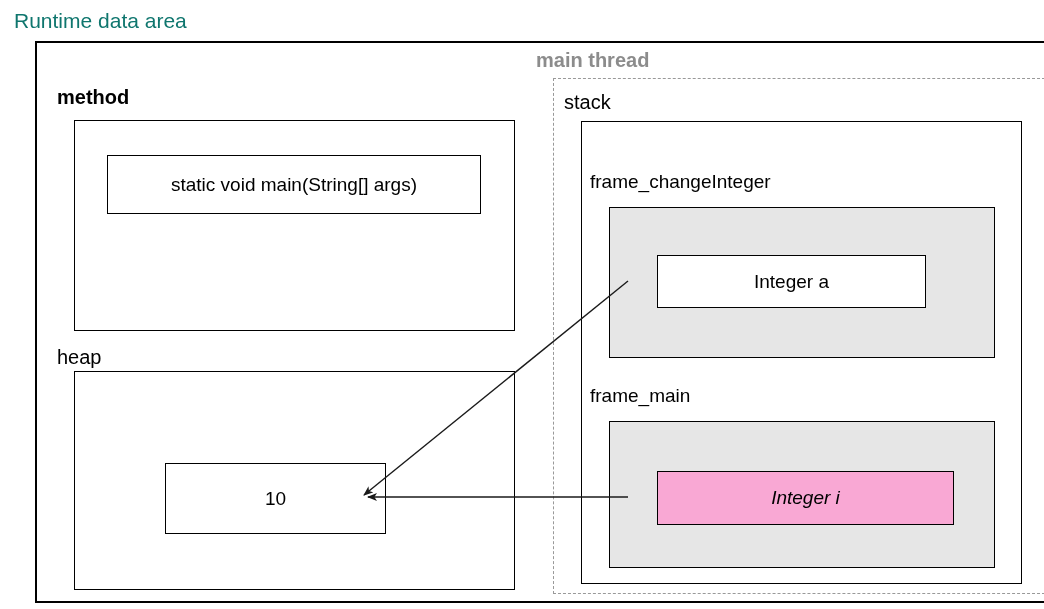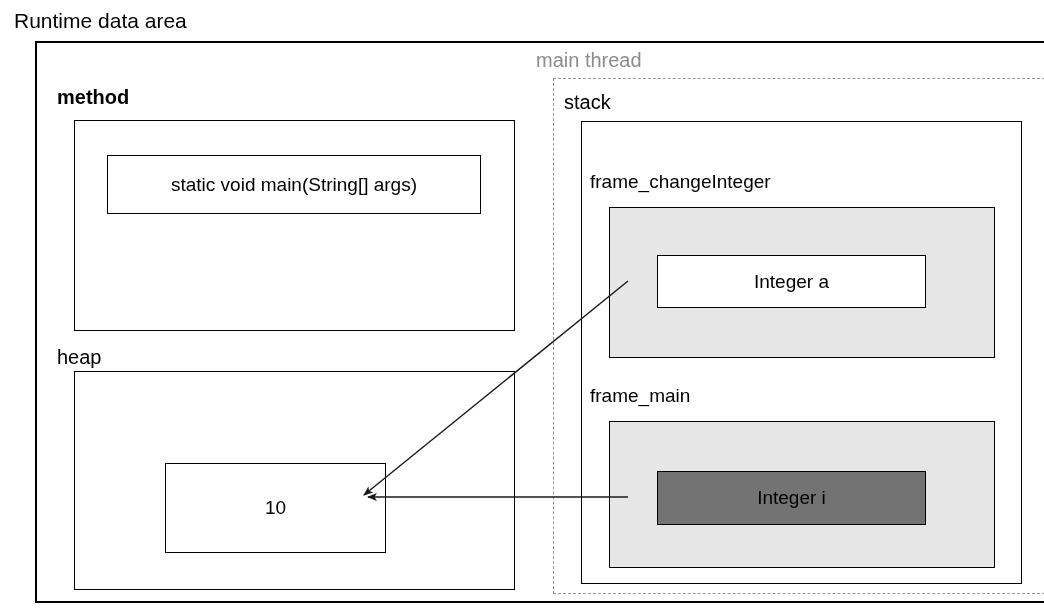--- a/index.html
+++ b/index.html
@@ -34,21 +34,21 @@
     left: 7px;
     top: 41px;
     width: 1030px;
     height: 562px;
     border: 2px solid #000000;
   }
   #runtime-title {
     left: 14px;
     top: 10px;
     font-size: 21px;
-    color: #000000;
+    color: #0f766e;
   }
   
   #method-label {
     left: 57px;
     top: 87px;
     font-size: 20px;
     font-weight: bold;
   }
   #method-box {
     left: 46px;
@@ -93,29 +93,30 @@
     left: 46px;
     top: 371px;
     width: 441px;
     height: 219px;
     border: 1.5px solid #000000;
   }
   #heap-value-box {
     left: 137px;
     top: 463px;
     width: 221px;
-    height: 90px;
+    height: 71px;
     border: 1.5px solid #000000;
   }
   
   #main-thread-label {
     left: 536px;
     top: 50px;
     font-size: 20px;
     color: #8c8c8c;
+    font-weight: bold;
   }
   #main-thread-box {
     left: 525px;
     top: 78px;
     width: 497px;
     height: 516px;
     border: 1.5px dashed #999999;
   }
   
   #stack-label {
@@ -161,24 +162,25 @@
     left: 581px;
     top: 421px;
     width: 386px;
     height: 147px;
     border: 1.5px solid #000000;
     background: #e6e6e6;
   }
   #frame-main-var {
     left: 629px;
     top: 471px;
-    width: 269px;
+    width: 297px;
     height: 54px;
     border: 1.5px solid #000000;
-    background: #737373;
+    background: #f9a8d4;
+    font-style: italic;
   }
   #arrows {
     position: absolute;
     left: 0;
     top: 0;
     width: 1044px;
     height: 609px;
     pointer-events: none;
   }
 </style>

